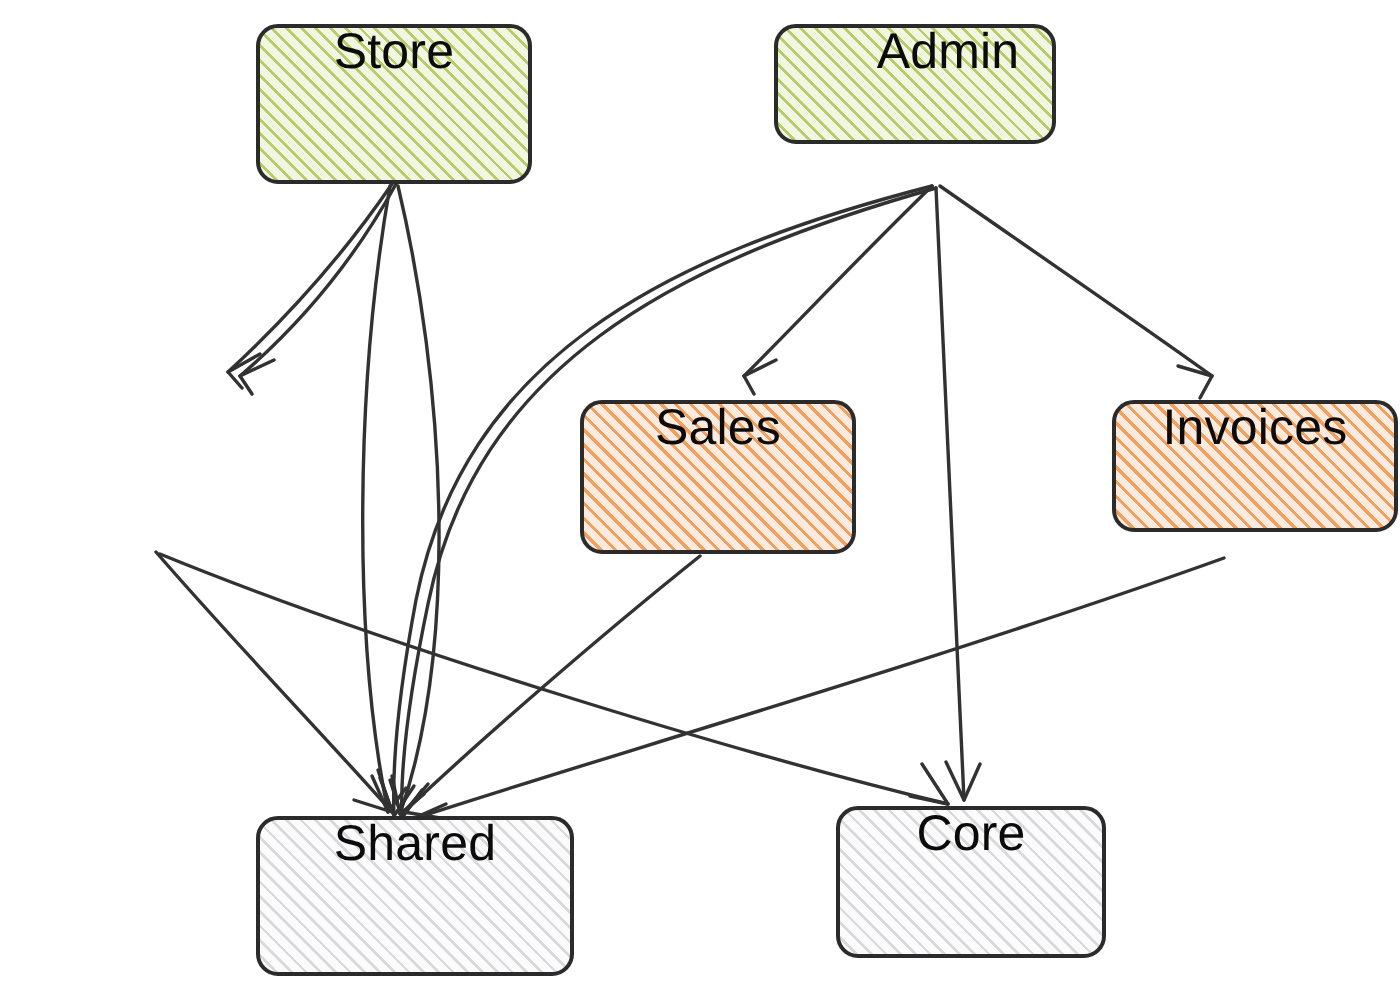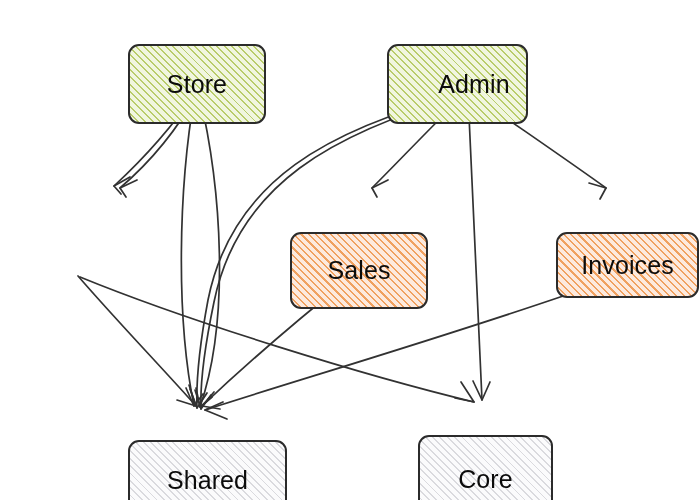--- a/index.html
+++ b/index.html
@@ -24,24 +24,23 @@
     top: 0;
     width: 700px;
     height: 500px;
   }
   .node {
     position: absolute;
     box-sizing: border-box;
     border-radius: 11px;
     border: 2px solid #2b2b2b;
     display: flex;
-    align-items: center;
+    align-items: flex-start;
     justify-content: center;
     z-index: 5;
-    margin-top: 32px;
   }
   .node-label {
     font-family: "Liberation Sans", sans-serif;
     font-size: 25px;
     color: #0b0b0b;
     letter-spacing: 0.1px;
     line-height: 1;
     white-space: nowrap;
     pointer-events: none;
   }
@@ -121,34 +120,34 @@
       <path d="M 350 278 C 300 318 240 370 202 406" class="edge-path"></path>
       <path d="M 214 392 L 202 406 L 220 409" class="edge-head"></path>
       <path d="M 612 279 C 470 330 290 382 205 410" class="edge-path"></path>
       <path d="M 223 402 L 205 410 L 227 419" class="edge-head"></path>
     </svg>
 
   <div class="node fill-green" style="left: 128px; top: 12px; width: 138px; height: 80px;">
     <span class="node-label">Store</span>
   </div>
 
-  <div class="node fill-green" style="left: 387px; top: 12px; width: 141px; height: 80px; padding-left: 33px;">
+  <div class="node fill-green" style="left: 387px; top: 12px; width: 141px; height: 60px; padding-left: 33px;">
     <span class="node-label">Admin</span>
   </div>
 
 
   <div class="node fill-orange" style="left: 290px; top: 200px; width: 138px; height: 77px;">
     <span class="node-label">Sales</span>
   </div>
 
   <div class="node fill-orange" style="left: 556px; top: 200px; width: 143px; height: 66px;">
     <span class="node-label">Invoices</span>
   </div>
 
   <div class="node fill-grey" style="left: 128px; top: 408px; width: 159px; height: 80px;">
     <span class="node-label">Shared</span>
   </div>
 
-  <div class="node fill-grey" style="left: 418px; top: 403px; width: 135px; height: 88px;">
+  <div class="node fill-grey" style="left: 418px; top: 403px; width: 135px; height: 76px;">
     <span class="node-label">Core</span>
   </div>
 
 </div>
 
 </body></html>

